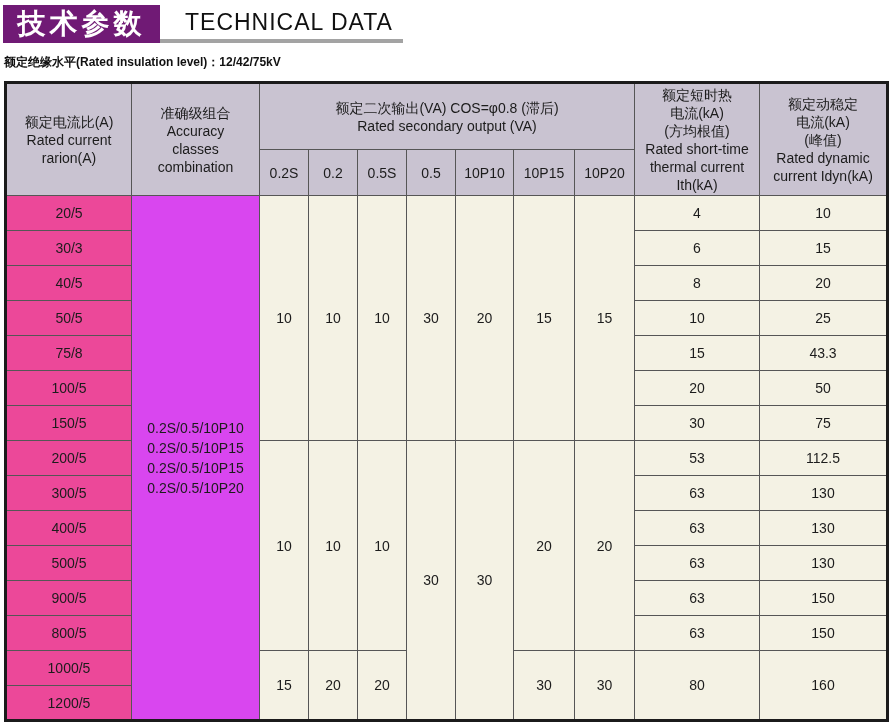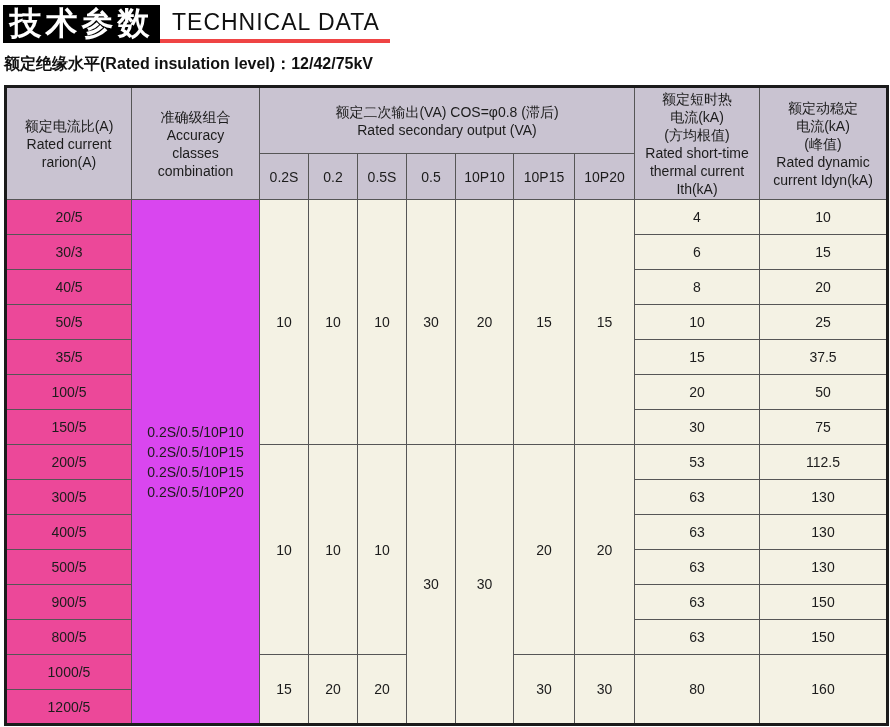--- a/index.html
+++ b/index.html
@@ -16,45 +16,45 @@
     background: #ffffff;
     overflow: hidden;
   }
   
   .title-row {
     display: flex;
     align-items: flex-end;
     margin: 5px 0 0 3px;
   }
   .title-zh {
-    background: #000000;
+    background: #701a75;
     color: #ffffff;
     font-weight: bold;
-    font-size: 32px;
+    font-size: 28px;
     letter-spacing: 4px;
     width: 157px;
     height: 38px;
     display: flex;
     align-items: center;
     justify-content: center;
     flex: 0 0 auto;
   }
   .title-en-wrap {
-    border-bottom: 4px solid #ef4444;
-    padding: 0 10px 3px 12px;
+    border-bottom: 4px solid #a3a3a3;
+    padding: 0 10px 3px 25px;
   }
   .title-en {
     font-size: 23px;
     letter-spacing: 1px;
     color: #111111;
     white-space: nowrap;
   }
   .subtitle {
     margin: 11px 0 0 4px;
-    font-size: 16px;
+    font-size: 12px;
     font-weight: 600;
     color: #111111;
   }
   
   table.tech {
     border-collapse: collapse;
     table-layout: fixed;
     width: 882px;
     margin: 10px 0 0 4px;
     border: 3px solid #1b1b1b;
@@ -175,23 +175,23 @@
       <td class="ratio">40/5</td>
       <td class="val">8</td>
       <td class="val">20</td>
     </tr>
     <tr class="d">
       <td class="ratio">50/5</td>
       <td class="val">10</td>
       <td class="val">25</td>
     </tr>
     <tr class="d">
-      <td class="ratio">35/5</td>
+      <td class="ratio">75/8</td>
       <td class="val">15</td>
-      <td class="val">37.5</td>
+      <td class="val">43.3</td>
     </tr>
     <tr class="d">
       <td class="ratio">100/5</td>
       <td class="val">20</td>
       <td class="val">50</td>
     </tr>
     <tr class="d">
       <td class="ratio">150/5</td>
       <td class="val">30</td>
       <td class="val">75</td>

